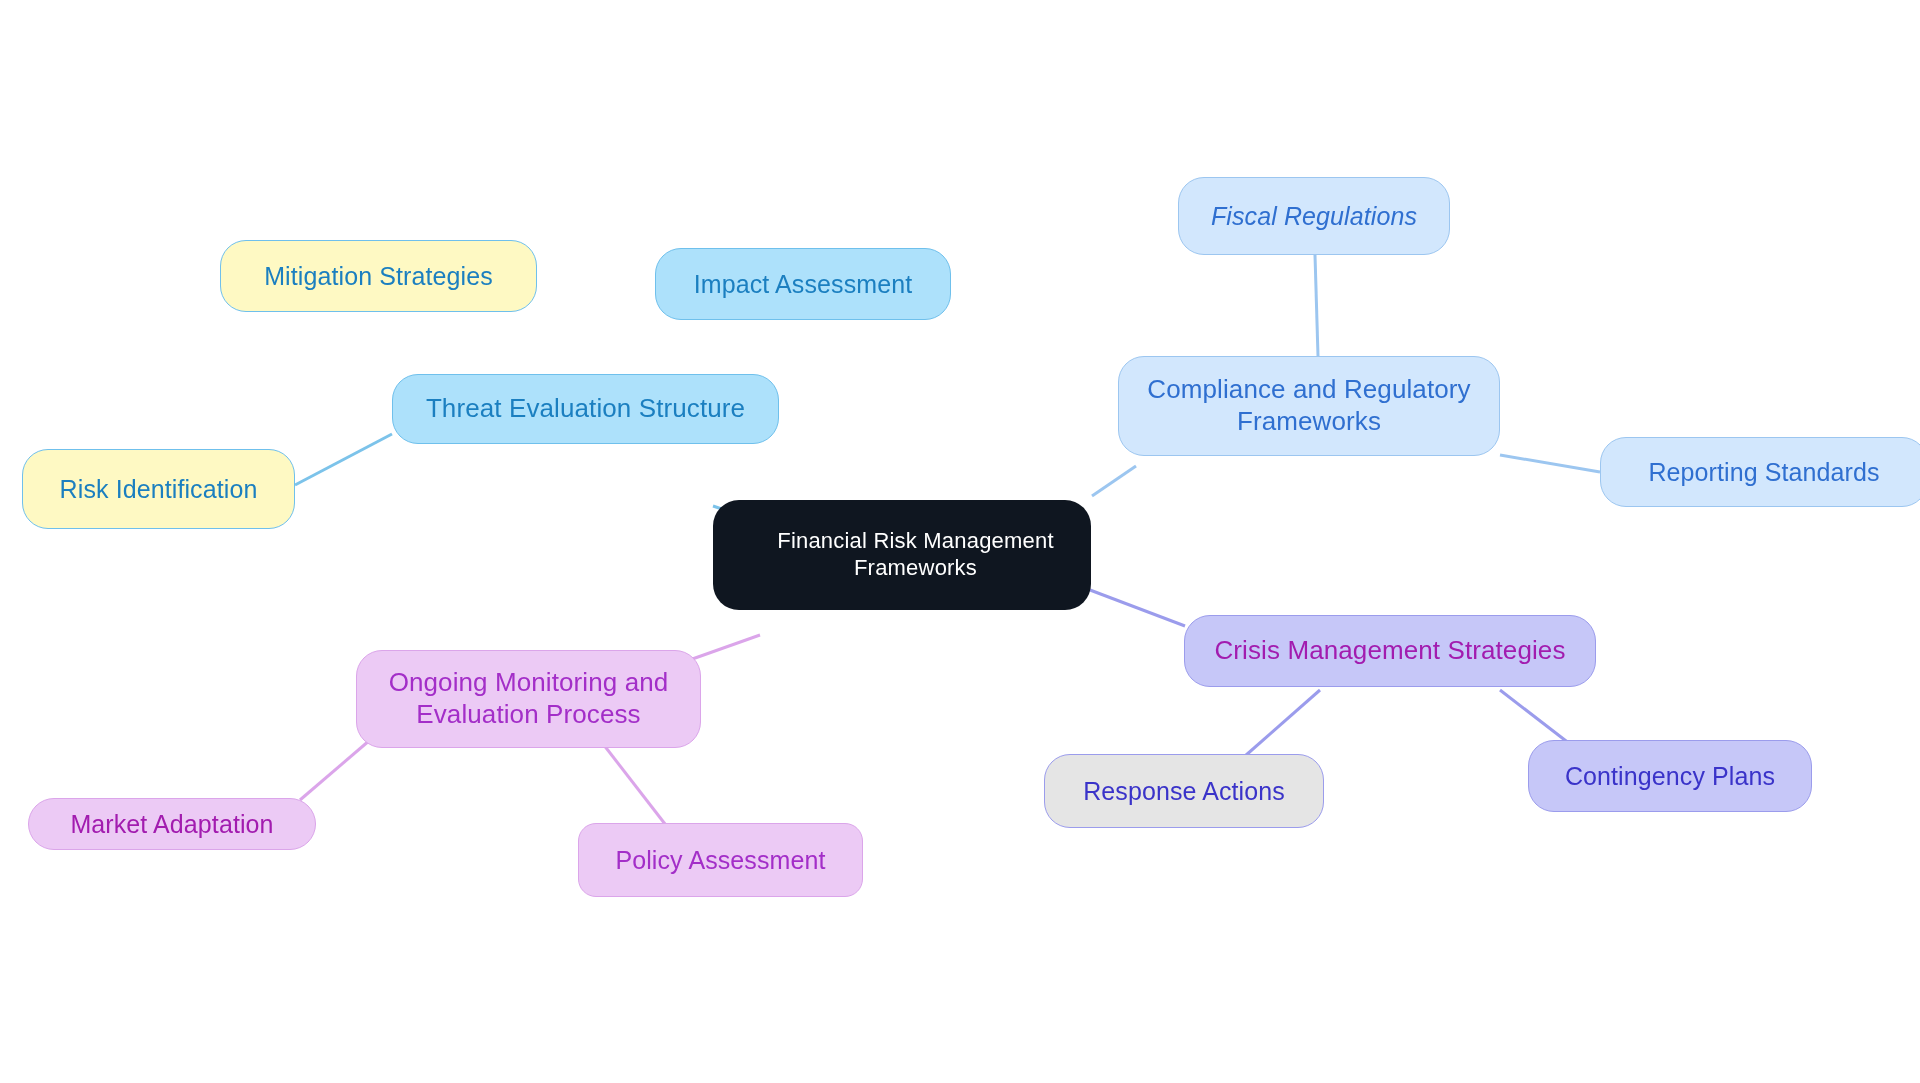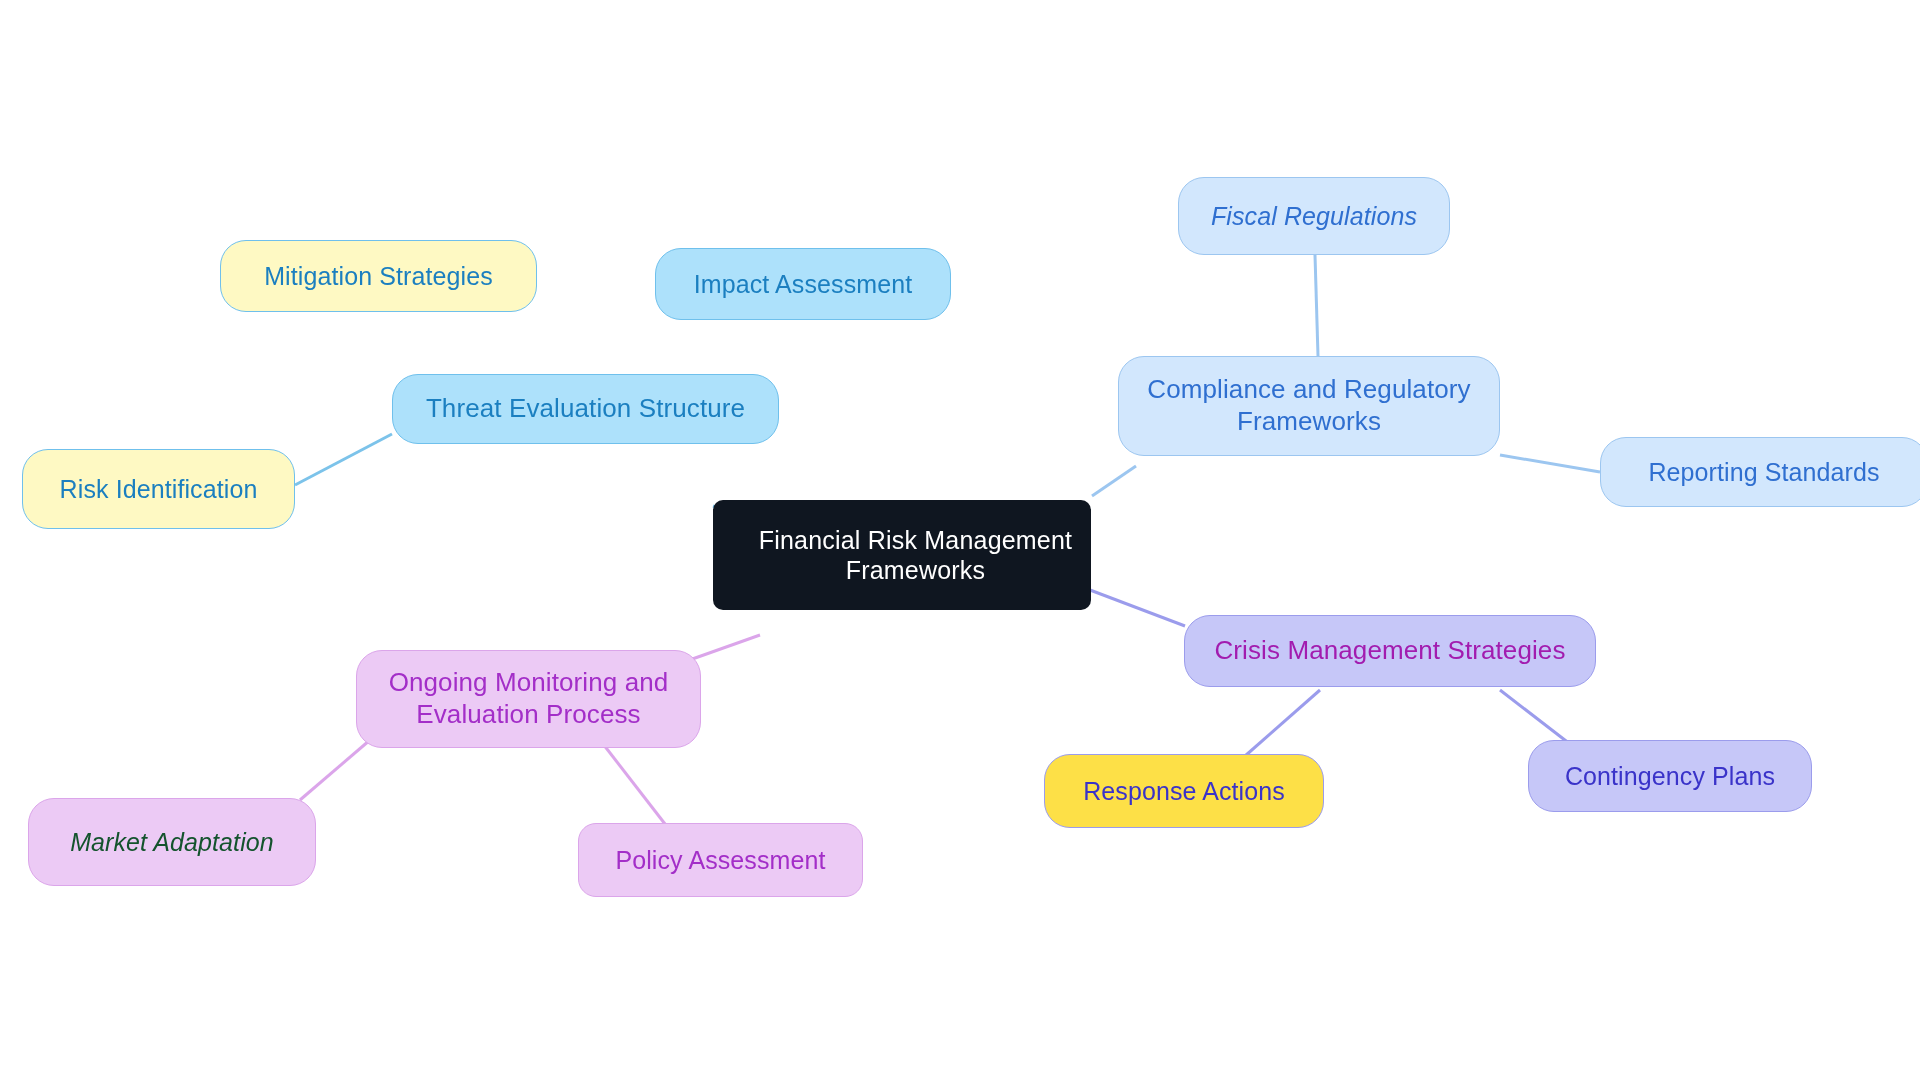--- a/index.html
+++ b/index.html
@@ -35,23 +35,23 @@
     text-align: center;
     border-radius: 26px;
     border-style: solid;
     border-width: 1.5px;
     line-height: 1.22;
     white-space: pre-line;
     padding: 6px 18px;
     letter-spacing: 0.1px;
   }
   .node.root {
-    border-radius: 10px;
+    border-radius: 26px;
     border-width: 0;
-    font-size: 25px;
+    font-size: 22px;
     color: #ffffff;
     background: #0f1620;
     letter-spacing: 0.2px;
     padding-left: 45px;
   }
   .node.branch {
     font-size: 26px;
   }
   .node.leaf {
     font-size: 25px;
@@ -104,28 +104,28 @@
   <div class="node leaf" style="left:1178px; top:177px; width:272px; height:78px;
               background:#d2e7fd; color:#2f6fd0; border-color:#9cc6f0;font-style:italic;">Fiscal Regulations</div>
 
   <div class="node leaf" style="left:1600px; top:437px; width:328px; height:70px;
               background:#d2e7fd; color:#2f6fd0; border-color:#9cc6f0;">Reporting Standards</div>
 
   <div class="node branch" style="left:1184px; top:615px; width:412px; height:72px;
               background:#c6c7f8; color:#a21caf; border-color:#9b9cec;">Crisis Management Strategies</div>
 
   <div class="node leaf" style="left:1044px; top:754px; width:280px; height:74px;
-              background:#fde047; color:#3a33c9; border-color:#9b9cec;">Response Actions</div>
+              background:#e5e5e5; color:#3a33c9; border-color:#9b9cec;">Response Actions</div>
 
   <div class="node leaf" style="left:1528px; top:740px; width:284px; height:72px;
               background:#c6c7f8; color:#3a33c9; border-color:#9b9cec;">Contingency Plans</div>
 
   <div class="node branch" style="left:356px; top:650px; width:345px; height:98px;
               background:#eccaf5; color:#a32ec8; border-color:#dba5ea;">Ongoing Monitoring and
 Evaluation Process</div>
 
-  <div class="node leaf" style="left:28px; top:798px; width:288px; height:88px;
-              background:#eccaf5; color:#14532d; border-color:#dba5ea;font-style:italic;">Market Adaptation</div>
+  <div class="node leaf" style="left:28px; top:798px; width:288px; height:52px;
+              background:#eccaf5; color:#a21caf; border-color:#dba5ea;">Market Adaptation</div>
 
   <div class="node leaf" style="left:578px; top:823px; width:285px; height:74px;
               background:#eccaf5; color:#a32ec8; border-color:#dba5ea;border-radius:18px;">Policy Assessment</div>
 
 </div>
 
 </body></html>

